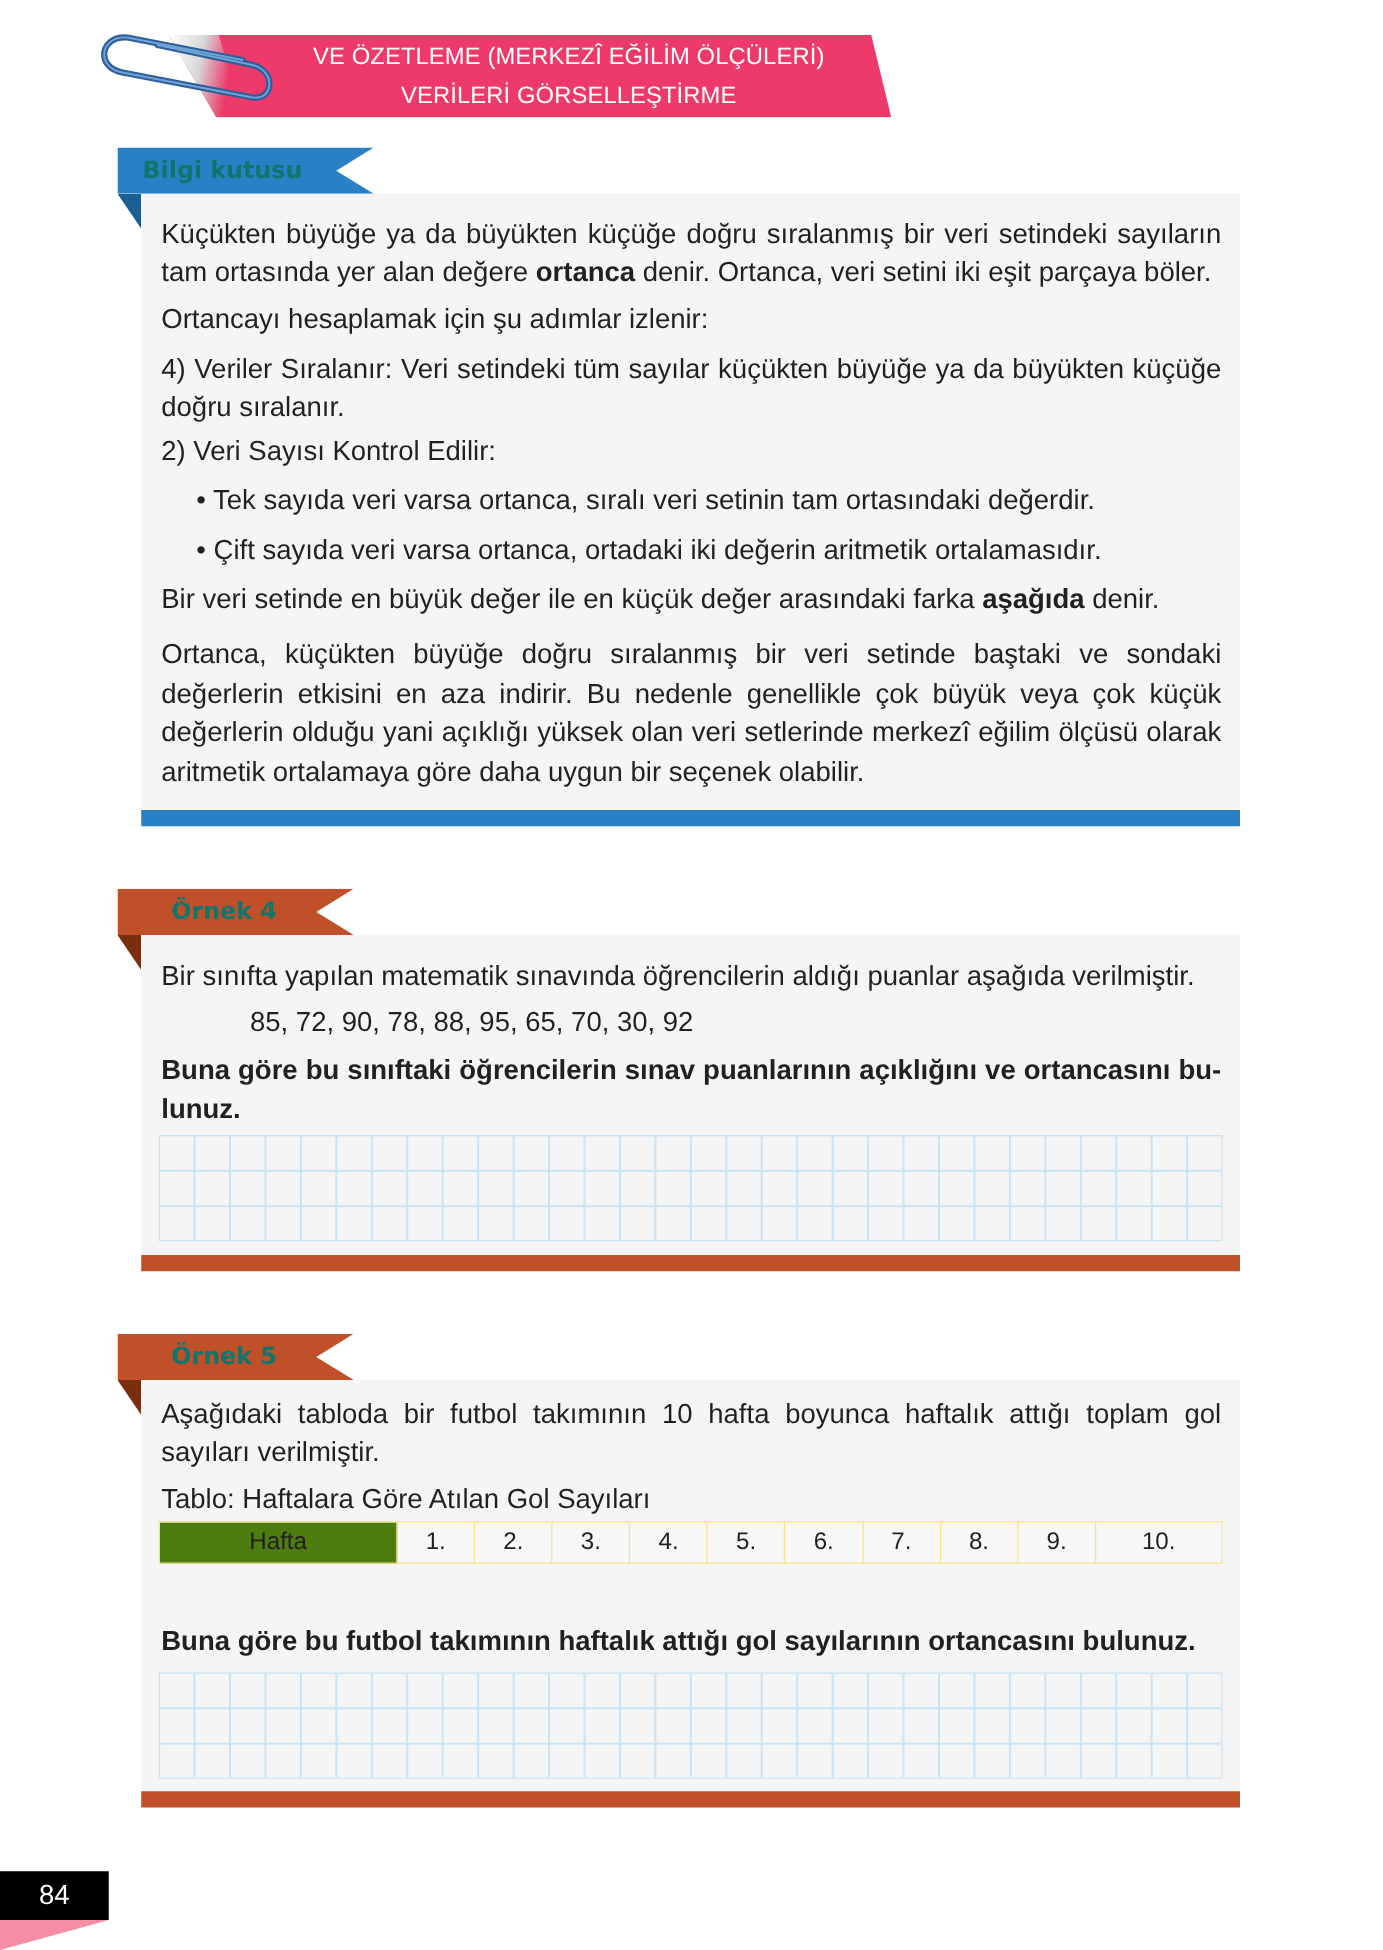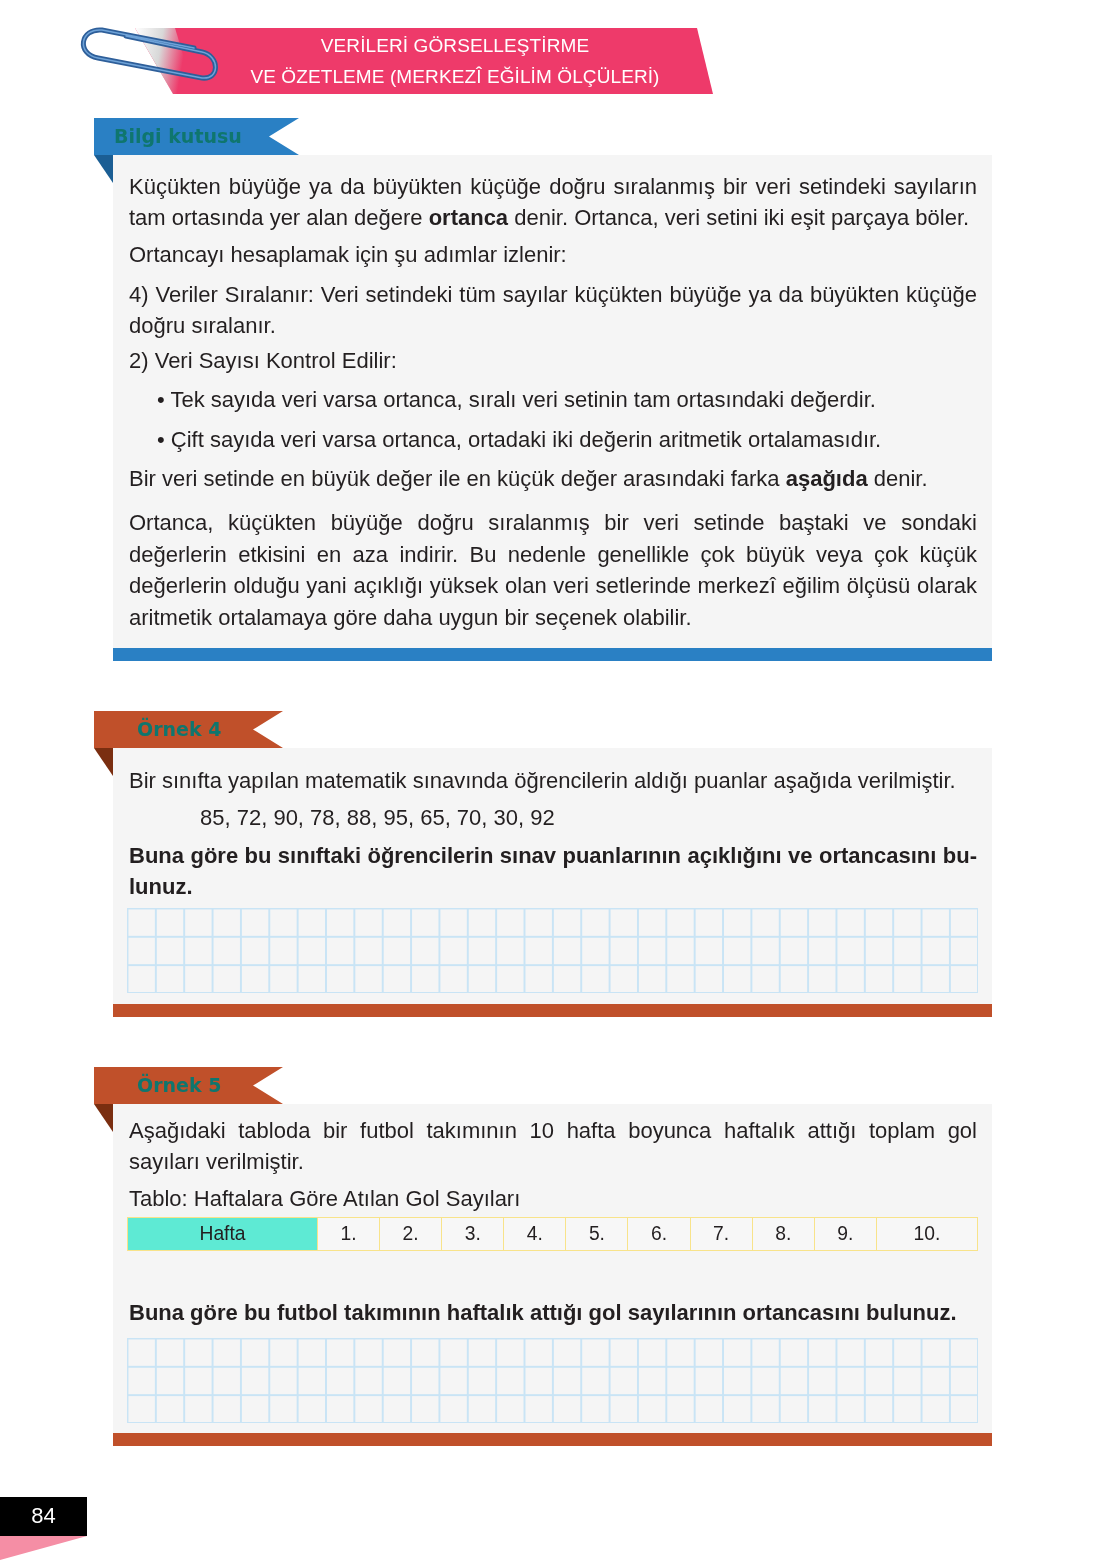--- a/index.html
+++ b/index.html
@@ -50,43 +50,43 @@
     background-position: -1.5px -1.5px;
   }
 
   table.goals {
     position: absolute; left: 127px; top: 1217px; width: 851px; border-collapse: collapse;
     font-size: 19.3px;
   }
   table.goals td {
     border: 1.5px solid #f8e38a; height: 33px; text-align: center; background: #f7f7f7;
   }
-  table.goals td.rh { background: #5eead4; width: 190px; }
+  table.goals td.rh { background: #4d7c0f; width: 190px; }
 
   .pagenum {
     position: absolute; left: 0; top: 1497px; width: 87px; height: 39px; background: #000000;
     color: #fff; font-size: 22px; text-align: center; line-height: 38px;
   }
   .pagetail {
     position: absolute; left: 0; top: 1536px; width: 87px; height: 24px; background: #f58ea5;
     clip-path: polygon(0 0, 100% 0, 0 100%);
   }
 </style>
 </head>
 <body>
 
 <div class="banner"></div>
 <div class="banner-shadow"></div>
 <svg class="paperclip" viewBox="0 0 150 60">
   <path d="M52 14 L128 30 C146 34 146 58 128 56 L24 36 C2 32 6 6 28 8 L120 26" fill="none" stroke="#2e5f9a" stroke-width="5" stroke-linecap="round"></path>
   <path d="M52 14 L128 30 C146 34 146 58 128 56 L24 36 C2 32 6 6 28 8 L120 26" fill="none" stroke="#6fa3d8" stroke-width="1.5" stroke-linecap="round"></path>
 </svg>
 <div class="banner-text">
+  <div>VE ÖZETLEME (MERKEZÎ EĞİLİM ÖLÇÜLERİ)</div>
   <div>VERİLERİ GÖRSELLEŞTİRME</div>
-  <div>VE ÖZETLEME (MERKEZÎ EĞİLİM ÖLÇÜLERİ)</div>
 </div>
 
 <div class="box" style="top:155px;height:493px;"></div>
 <div class="ribbon" style="left:94px;top:118px;width:205px;">
   <svg class="shape" viewBox="0 0 205 37" preserveAspectRatio="none">
       <polygon points="0,0 205,0 175,18.5 205,37 0,37" fill="#2a80c4"></polygon>
     </svg>
   <span class="label" style="left:20px;">Bilgi kutusu</span>
 </div>
 <div class="fold" style="left:94px;top:155px;background:#1b5e94;"></div>

